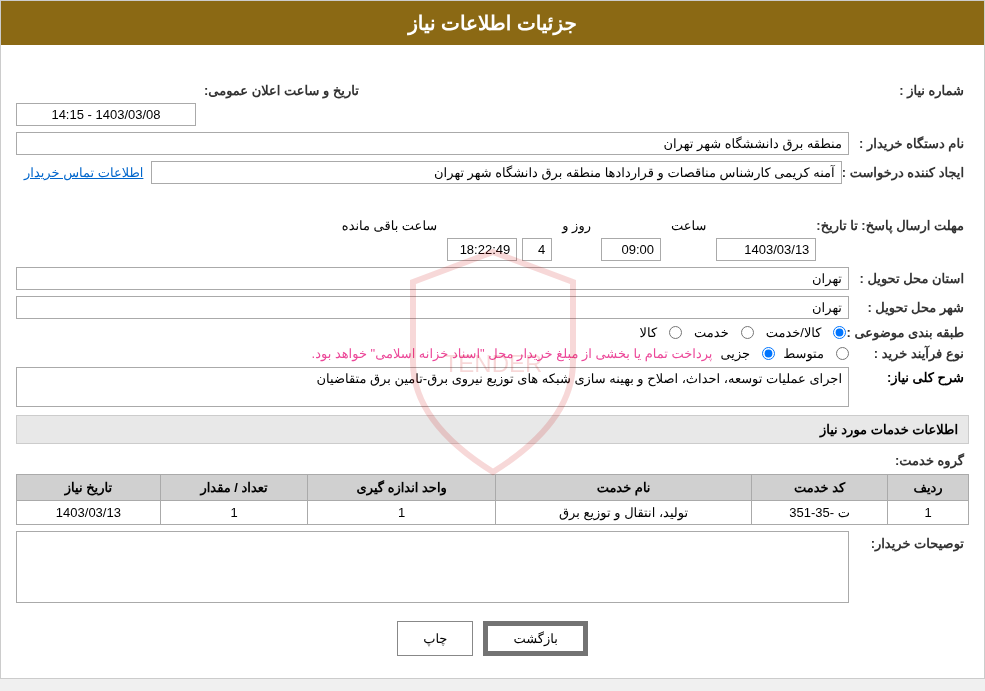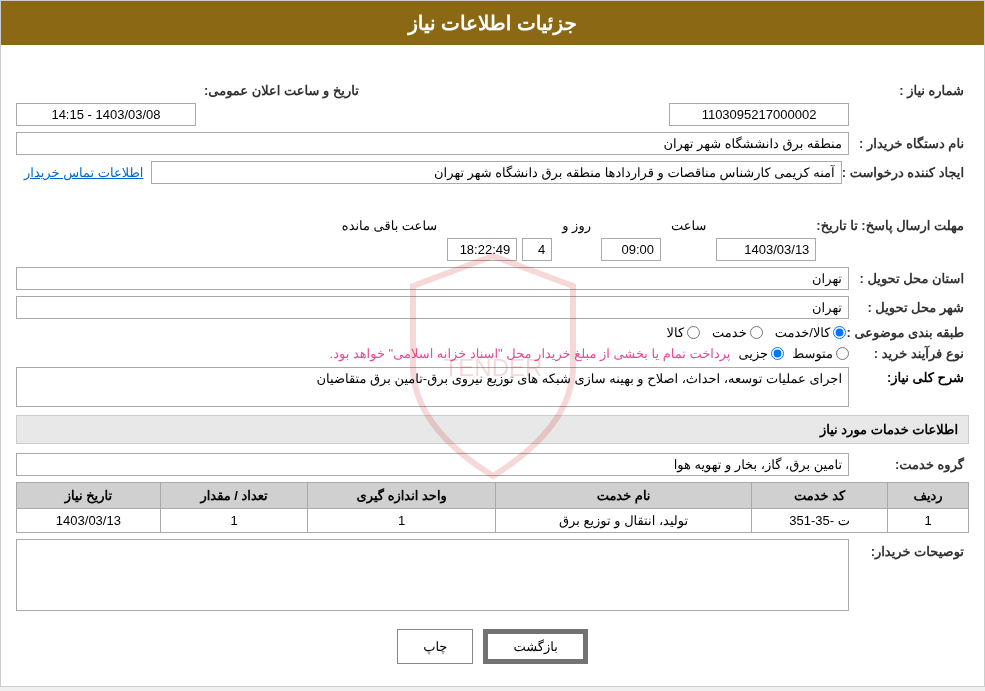--- a/index.html
+++ b/index.html
@@ -61,21 +61,21 @@
     }
     .radio-group {
       display: flex;
       gap: 12px;
       align-items: center;
       flex: 1;
     }
     .radio-item {
       display: flex;
       align-items: center;
-      gap: 3px;
+      gap: 12px;
     }
     .section-header {
       background: #e8e8e8;
       border: 1px solid #ccc;
       padding: 6px 10px;
       font-weight: bold;
       margin: 8px 0 9px 0;
       text-align: right;
     }
     .description-box {
@@ -175,21 +175,20 @@
 
   <div class="content watermark-area">
 
     <svg class="watermark" viewBox="0 0 100 120" xmlns="http://www.w3.org/2000/svg">
       <path d="M50 5 L90 20 L90 60 Q90 90 50 115 Q10 90 10 60 L10 20 Z" fill="none" stroke="#c00" stroke-width="3"></path>
       <text x="50" y="65" text-anchor="middle" font-size="12" fill="#c00">TENDER</text>
     </svg>
 
     <div class="row">
       <span class="label">شماره نیاز :</span>
-      <div class="small-box" style="min-width:180px; text-align:center;">1103095217000002</div>
       <span style="flex:1;"></span>
       <span class="label" style="min-width:auto; padding-left:8px;">تاریخ و ساعت اعلان عمومی:</span>
       <div class="small-box" style="min-width:180px; text-align:center;">1403/03/08 - 14:15</div>
     </div>
 
     <div class="row">
       <span class="label">نام دستگاه خریدار :</span>
       <div class="value-box">منطقه برق دانششگاه شهر تهران</div>
     </div>
 
@@ -259,21 +258,20 @@
       <span class="shrah-label">شرح کلی نیاز:</span>
       <div style="flex:1;">
         <div class="value-box" style="min-height:40px;">اجرای عملیات توسعه، احداث، اصلاح و بهینه سازی شبکه های توزیع نیروی برق-تامین برق متقاضیان</div>
       </div>
     </div>
 
     <div class="section-header">اطلاعات خدمات مورد نیاز</div>
 
     <div class="row">
       <span class="label">گروه خدمت:</span>
-      <div class="value-box">تامین برق، گاز، بخار و تهویه هوا</div>
     </div>
 
     <table>
       <thead>
         <tr>
           <th>ردیف</th>
           <th>کد خدمت</th>
           <th>نام خدمت</th>
           <th>واحد اندازه گیری</th>
           <th>تعداد / مقدار</th>

